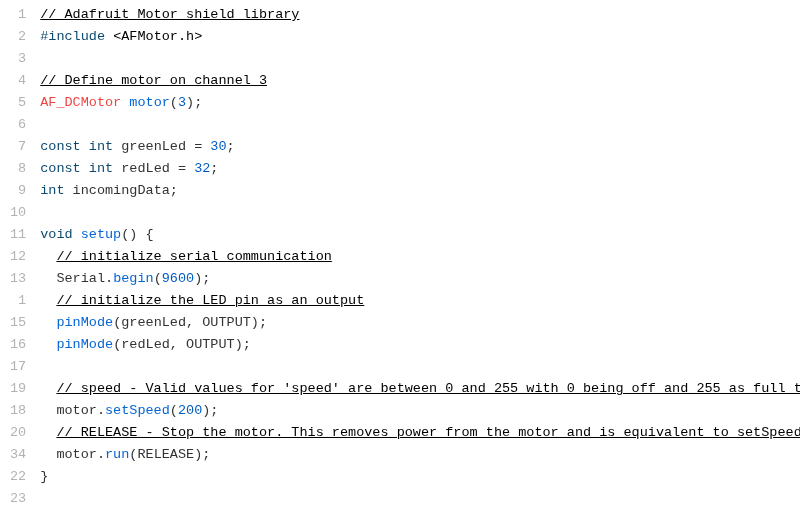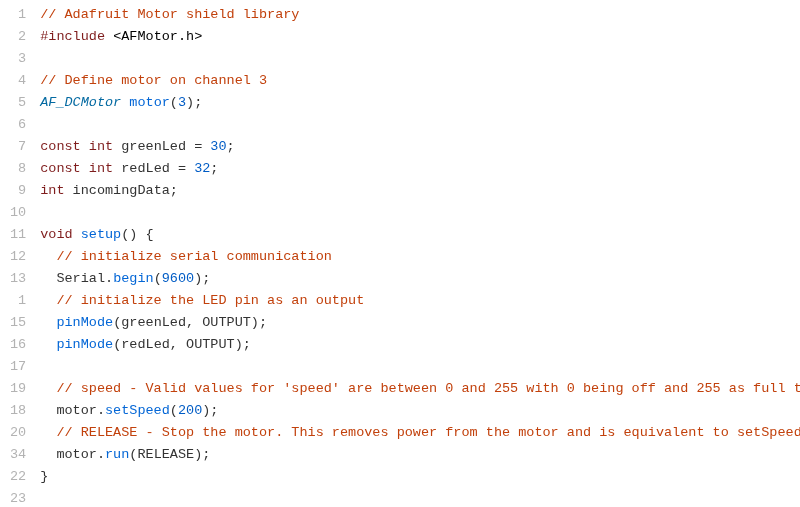--- a/index.html
+++ b/index.html
@@ -26,26 +26,26 @@
     height: 22px;
   }
   .code {
     flex: 1 1 auto;
     white-space: pre;
     color: #333;
   }
   .code div.line {
     height: 22px;
   }
-  .c-comment { color: #c2410c; }
-  .c-keyword { color: #7f1d1d; text-align: center; }   
+  .c-comment { color: #000000; text-decoration: underline; }
+  .c-keyword { color: #0c4a6e; text-align: center; }   
   .c-string  { color: #000000; }   
   .c-func    { color: #0366d6; font-family: Liberation Mono, monospace; }   
   .c-num     { color: #005cc5; }   
-  .c-type    { color: #0369a1; font-style: italic; }      
+  .c-type    { color: #ef4444; }      
 </style>
 </head>
 <body>
 
 <div class="editor">
   <div class="gutter">
       <div>1</div>
       <div>2</div>
       <div>3</div>
       <div>4</div>

